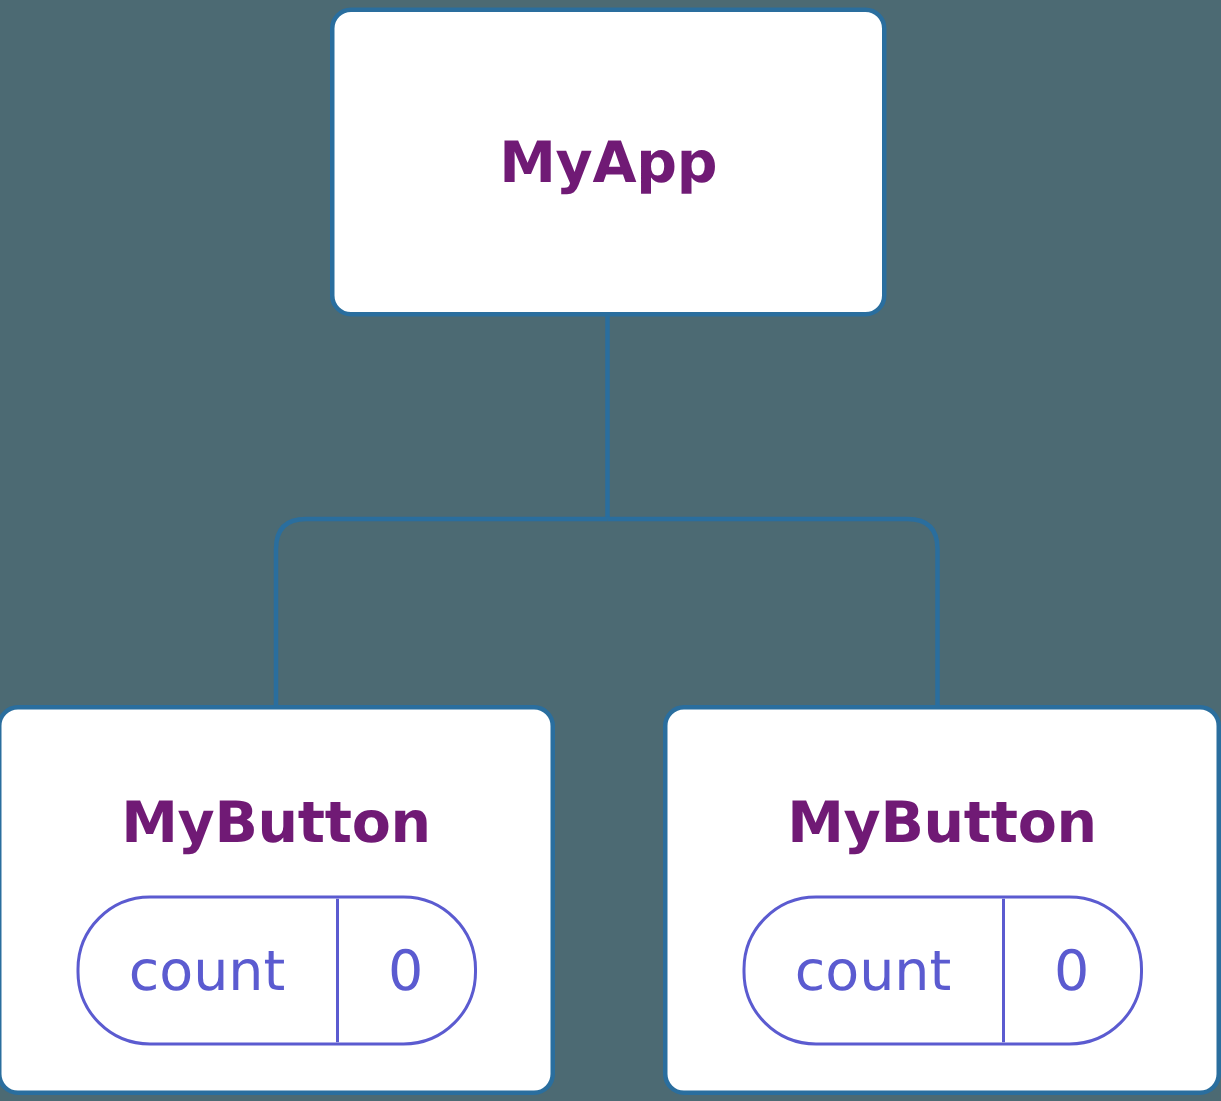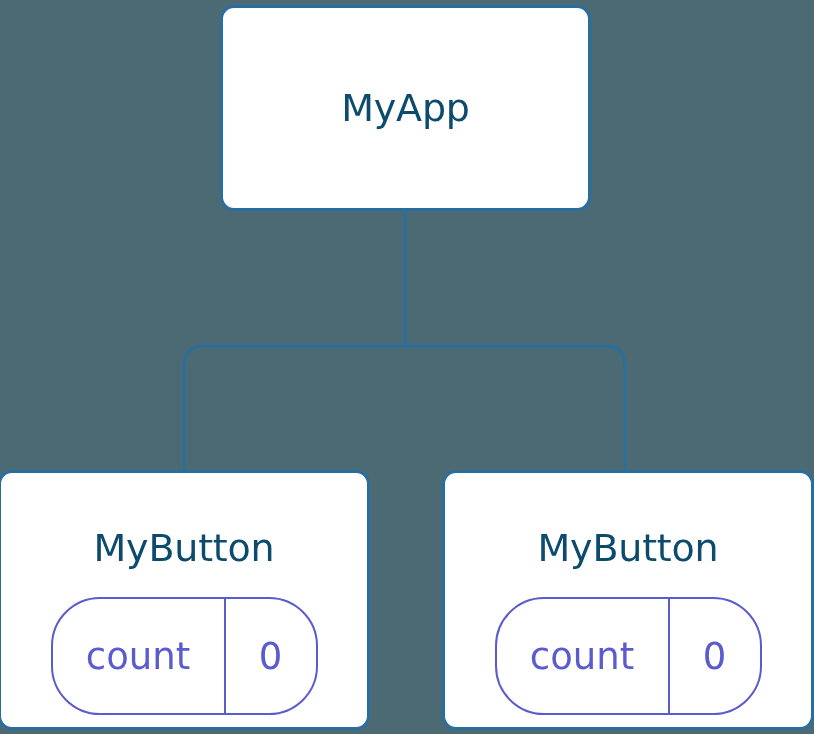--- a/index.html
+++ b/index.html
@@ -49,38 +49,38 @@
     width: 372px;
     height: 260px;
     display: flex;
     flex-direction: column;
     align-items: center;
   }
   .node-child-left  { left: -2px; }
   .node-child-right { left: 442px; }
 
   .node-title {
-    color: #0c4a6e;
+    color: #701a75;
     font-size: 38px;
-    font-weight: 400;
+    font-weight: 700;
     letter-spacing: -0.2px;
     line-height: 1;
     white-space: nowrap;
   }
   .node-root .node-title {
     font-size: 38px;
   }
   .node-child .node-title {
     margin-top: 56px;
   }
 
   .state-pill {
     margin-top: 30px;
     width: 267px;
-    height: 118px;
+    height: 100px;
     border: 2.5px solid #5b5bd0;
     border-radius: 49px;
     box-sizing: border-box;
     display: flex;
     align-items: stretch;
     overflow: hidden;
   }
   .pill-key {
     flex: 0 0 173px;
     display: flex;

